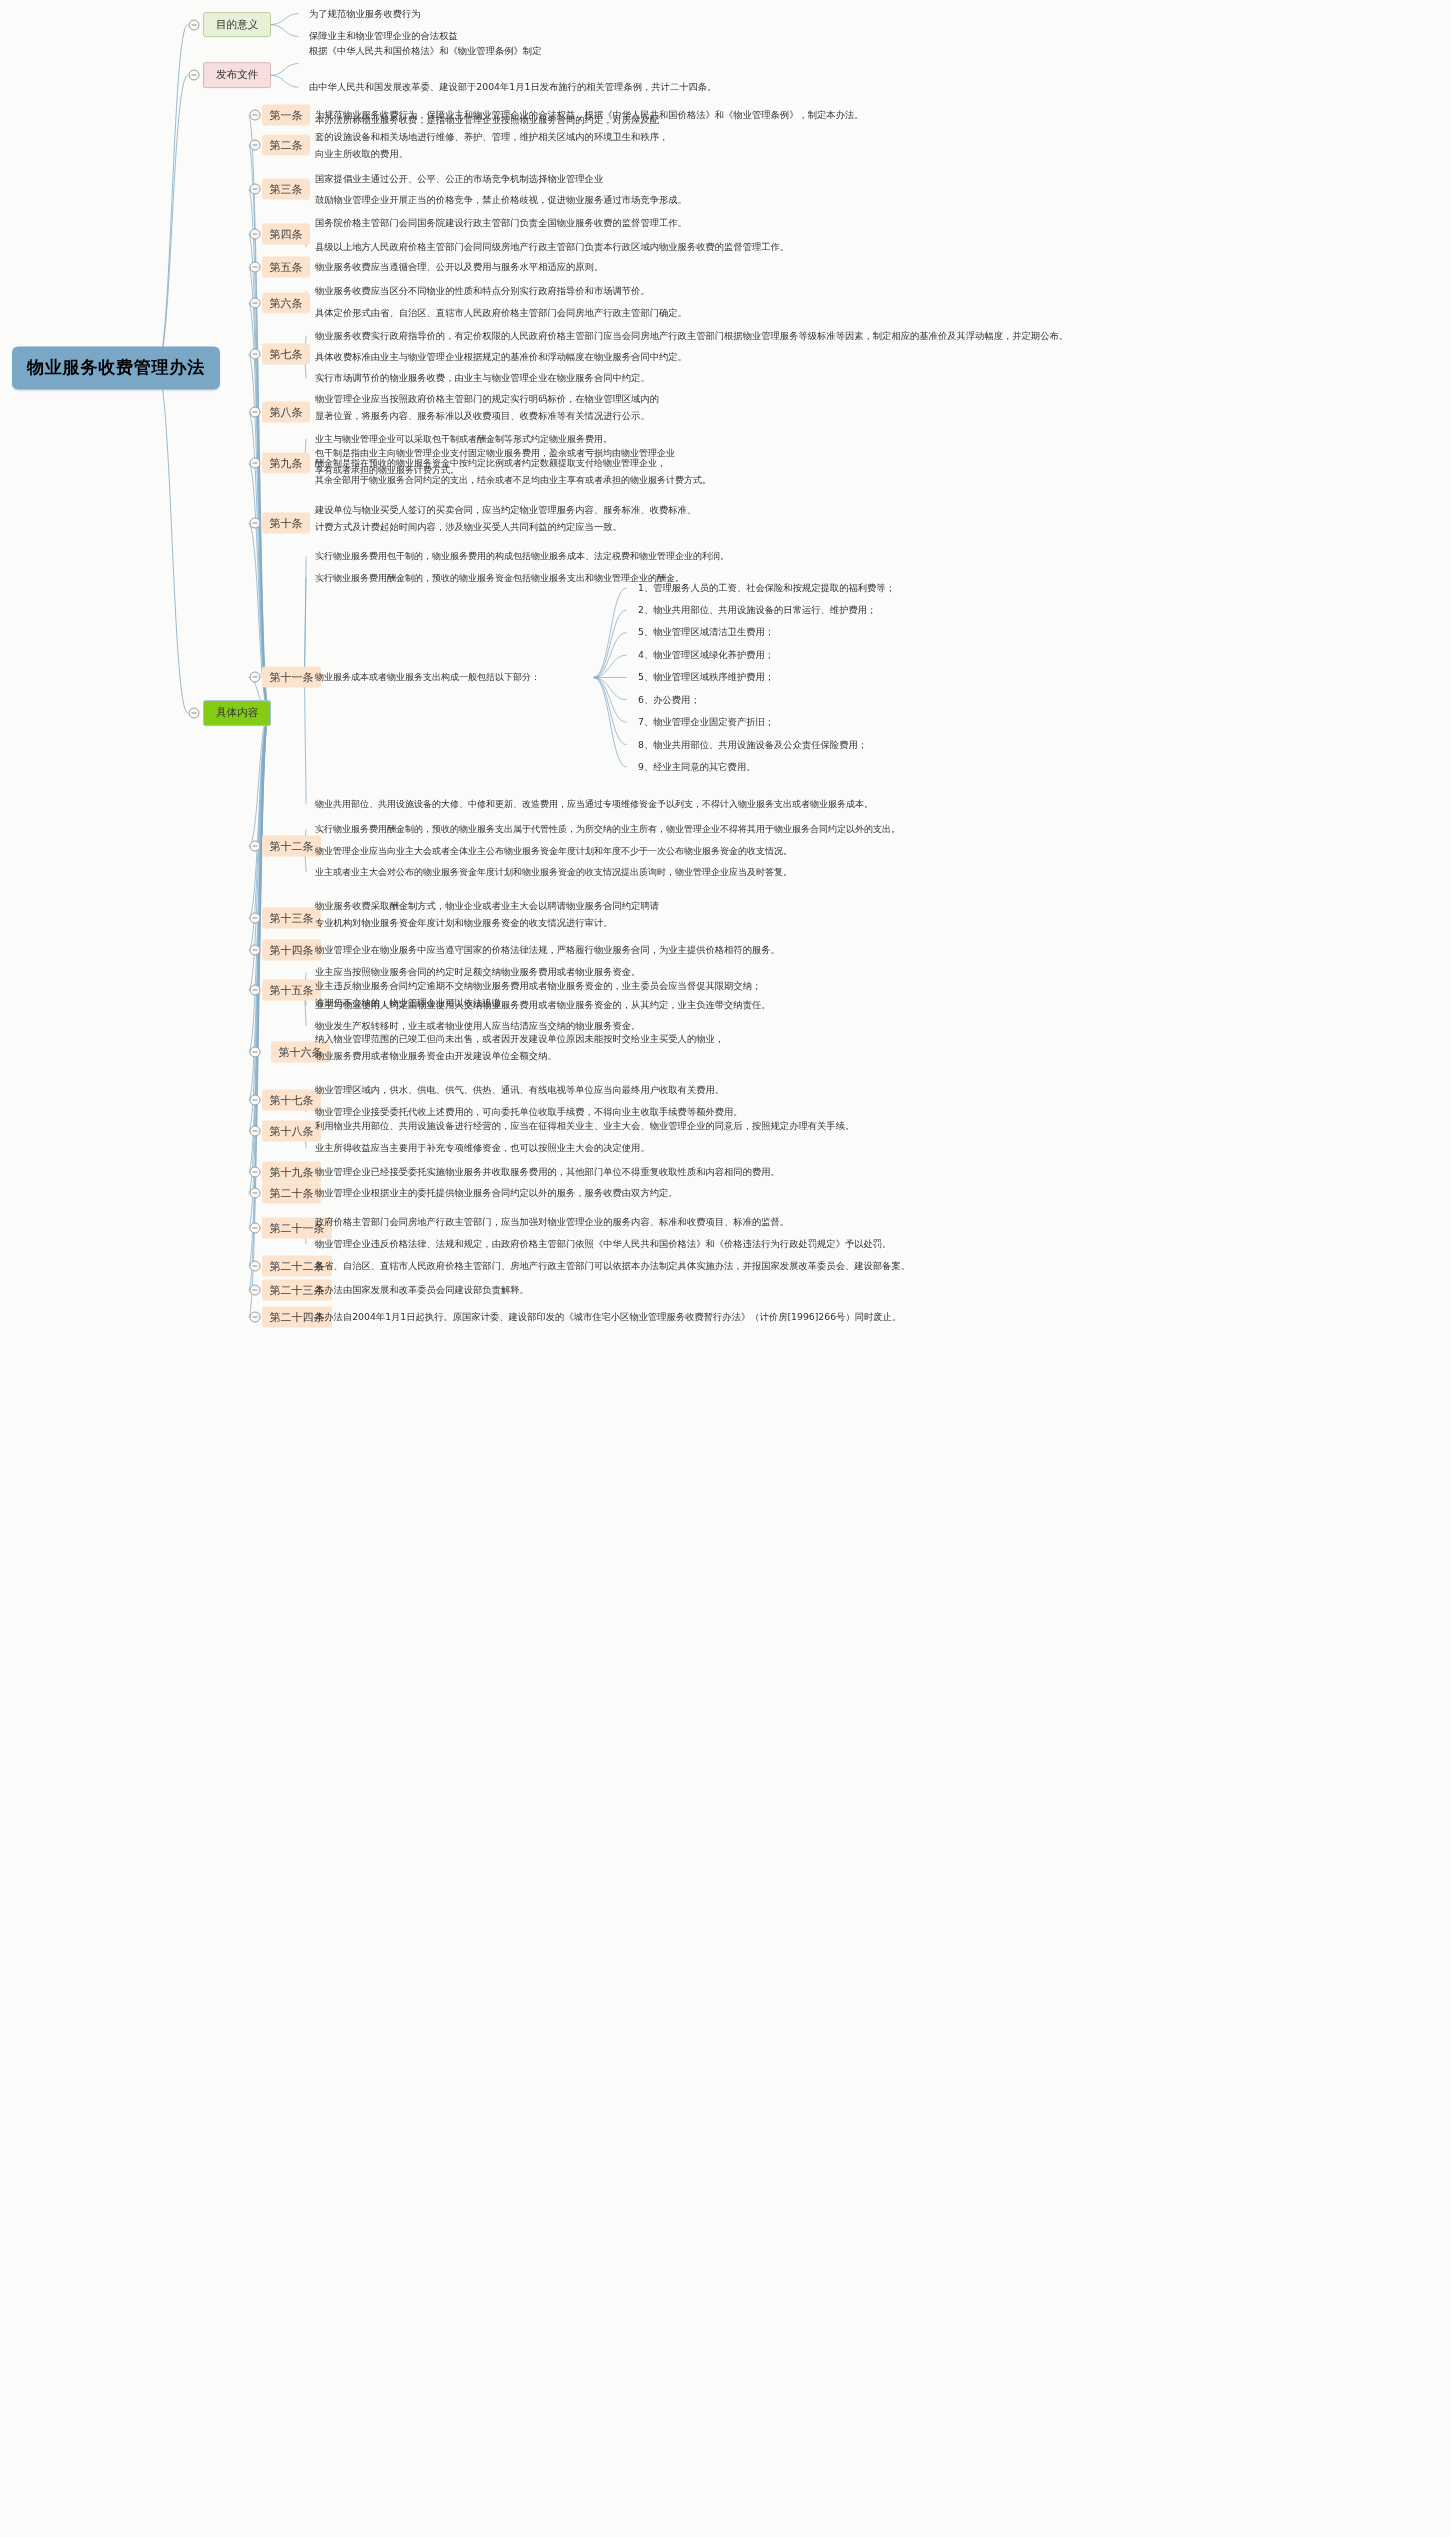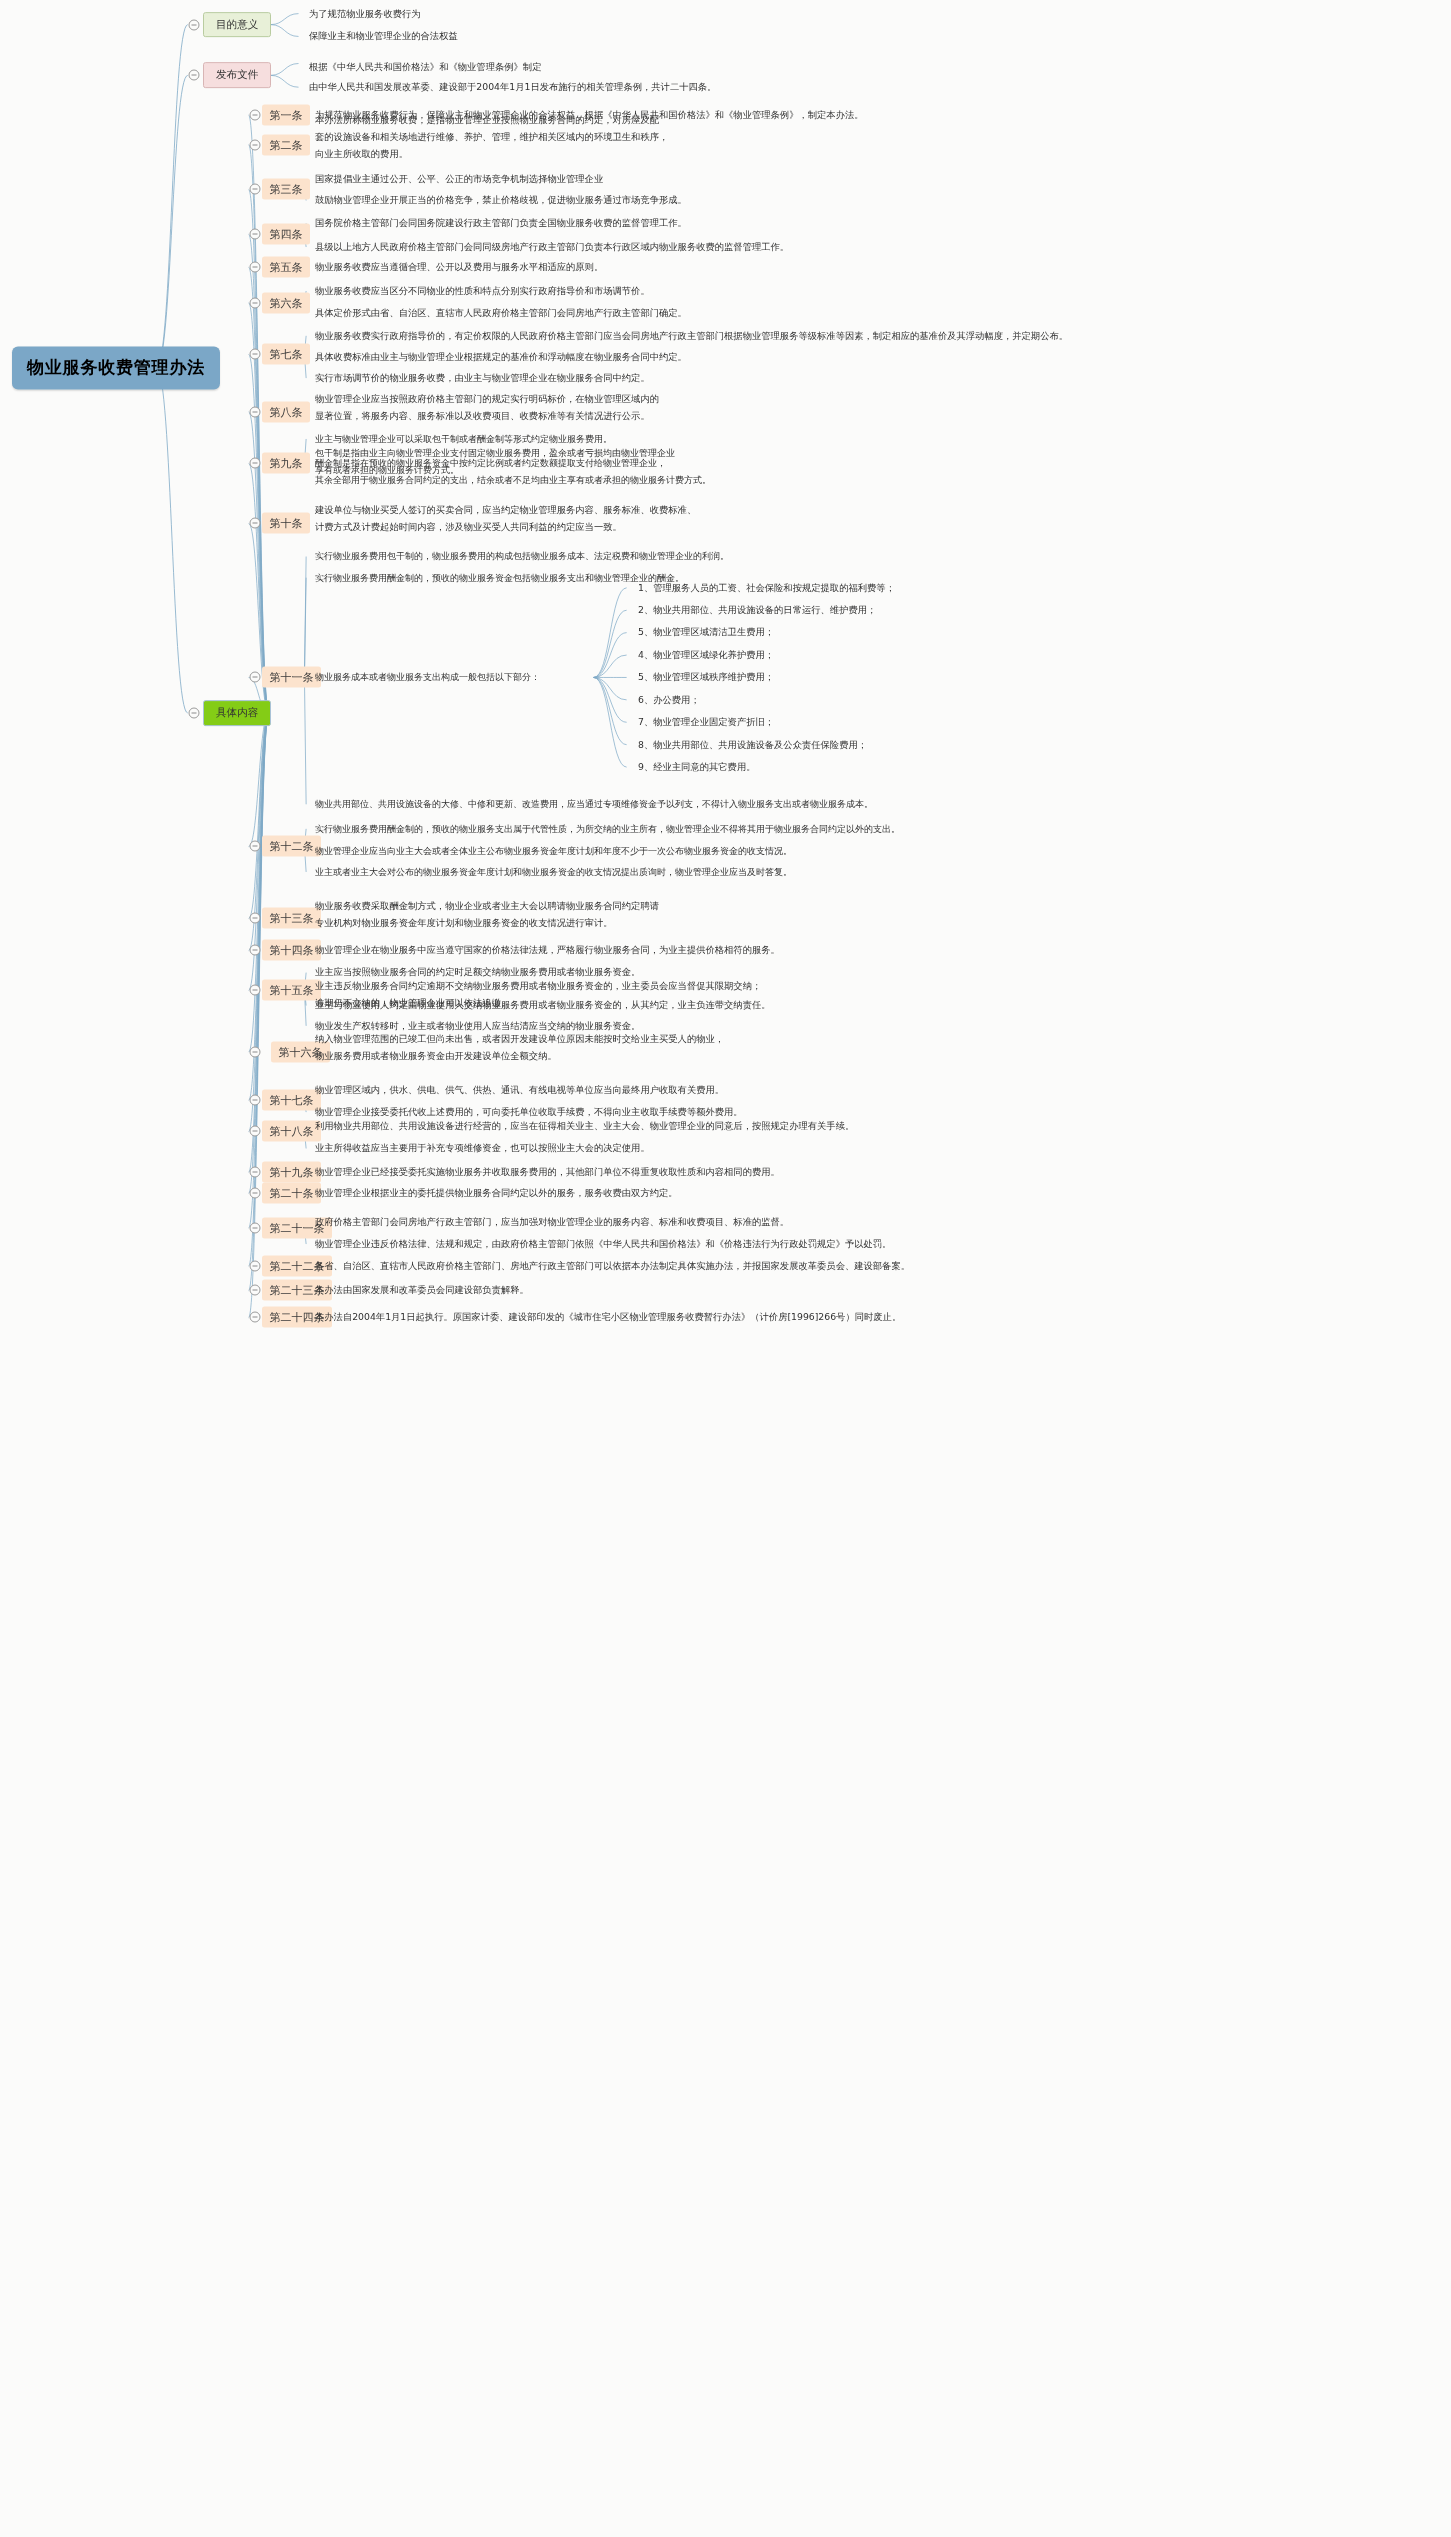--- a/index.html
+++ b/index.html
@@ -173,21 +173,21 @@
       <path d="M 360 1558 L 362 1558" stroke="#7ea9c6" stroke-width="1" fill="none" opacity="0.85"></path>
     </svg>
   <div id="nodes">
       <div class="node root" style="left: 12px; top: 368px;"><span>物业服务收费管理办法</span></div>
       <div class="node topic green" style="left: 203px; top: 24.5px;"><span>目的意义</span></div>
       <div class="toggle" style="left: 194px; top: 24.5px;"></div>
       <div class="node leaf" style="left: 309px; top: 13.5px;"><span>为了规范物业服务收费行为</span></div>
       <div class="node leaf" style="left: 309px; top: 36px;"><span>保障业主和物业管理企业的合法权益</span></div>
       <div class="node topic pink" style="left: 203px; top: 75px;"><span>发布文件</span></div>
       <div class="toggle" style="left: 194px; top: 75px;"></div>
-      <div class="node leaf" style="left: 309px; top: 67px;"><span>根据《中华人民共和国价格法》和《物业管理条例》制定</span></div>
+      <div class="node leaf" style="left: 309px; top: 52px; font-family: Liberation Mono, monospace;"><span>根据《中华人民共和国价格法》和《物业管理条例》制定</span></div>
       <div class="node leaf" style="left: 309px; top: 87px;"><span>由中华人民共和国发展改革委、建设部于2004年1月1日发布施行的相关管理条例，共计二十四条。</span></div>
       <div class="node topic blue" style="left: 203px; top: 713px;"><span>具体内容</span></div>
       <div class="toggle" style="left: 194px; top: 713px;"></div>
       <div class="node chip" style="left: 262px; top: 115px;"><span>第一条</span></div>
       <div class="toggle" style="left: 255px; top: 115px;"></div>
       <div class="node leaf" style="left: 315px; top: 115px;"><span>为规范物业服务收费行为，保障业主和物业管理企业的合法权益，根据《中华人民共和国价格法》和《物业管理条例》，制定本办法。</span></div>
       <div class="node chip" style="left: 262px; top: 145px;"><span>第二条</span></div>
       <div class="toggle" style="left: 255px; top: 145px;"></div>
       <div class="node leaf" style="left: 315px; top: 137px;"><span>本办法所称物业服务收费，是指物业管理企业按照物业服务合同的约定，对房屋及配
 套的设施设备和相关场地进行维修、养护、管理，维护相关区域内的环境卫生和秩序，

